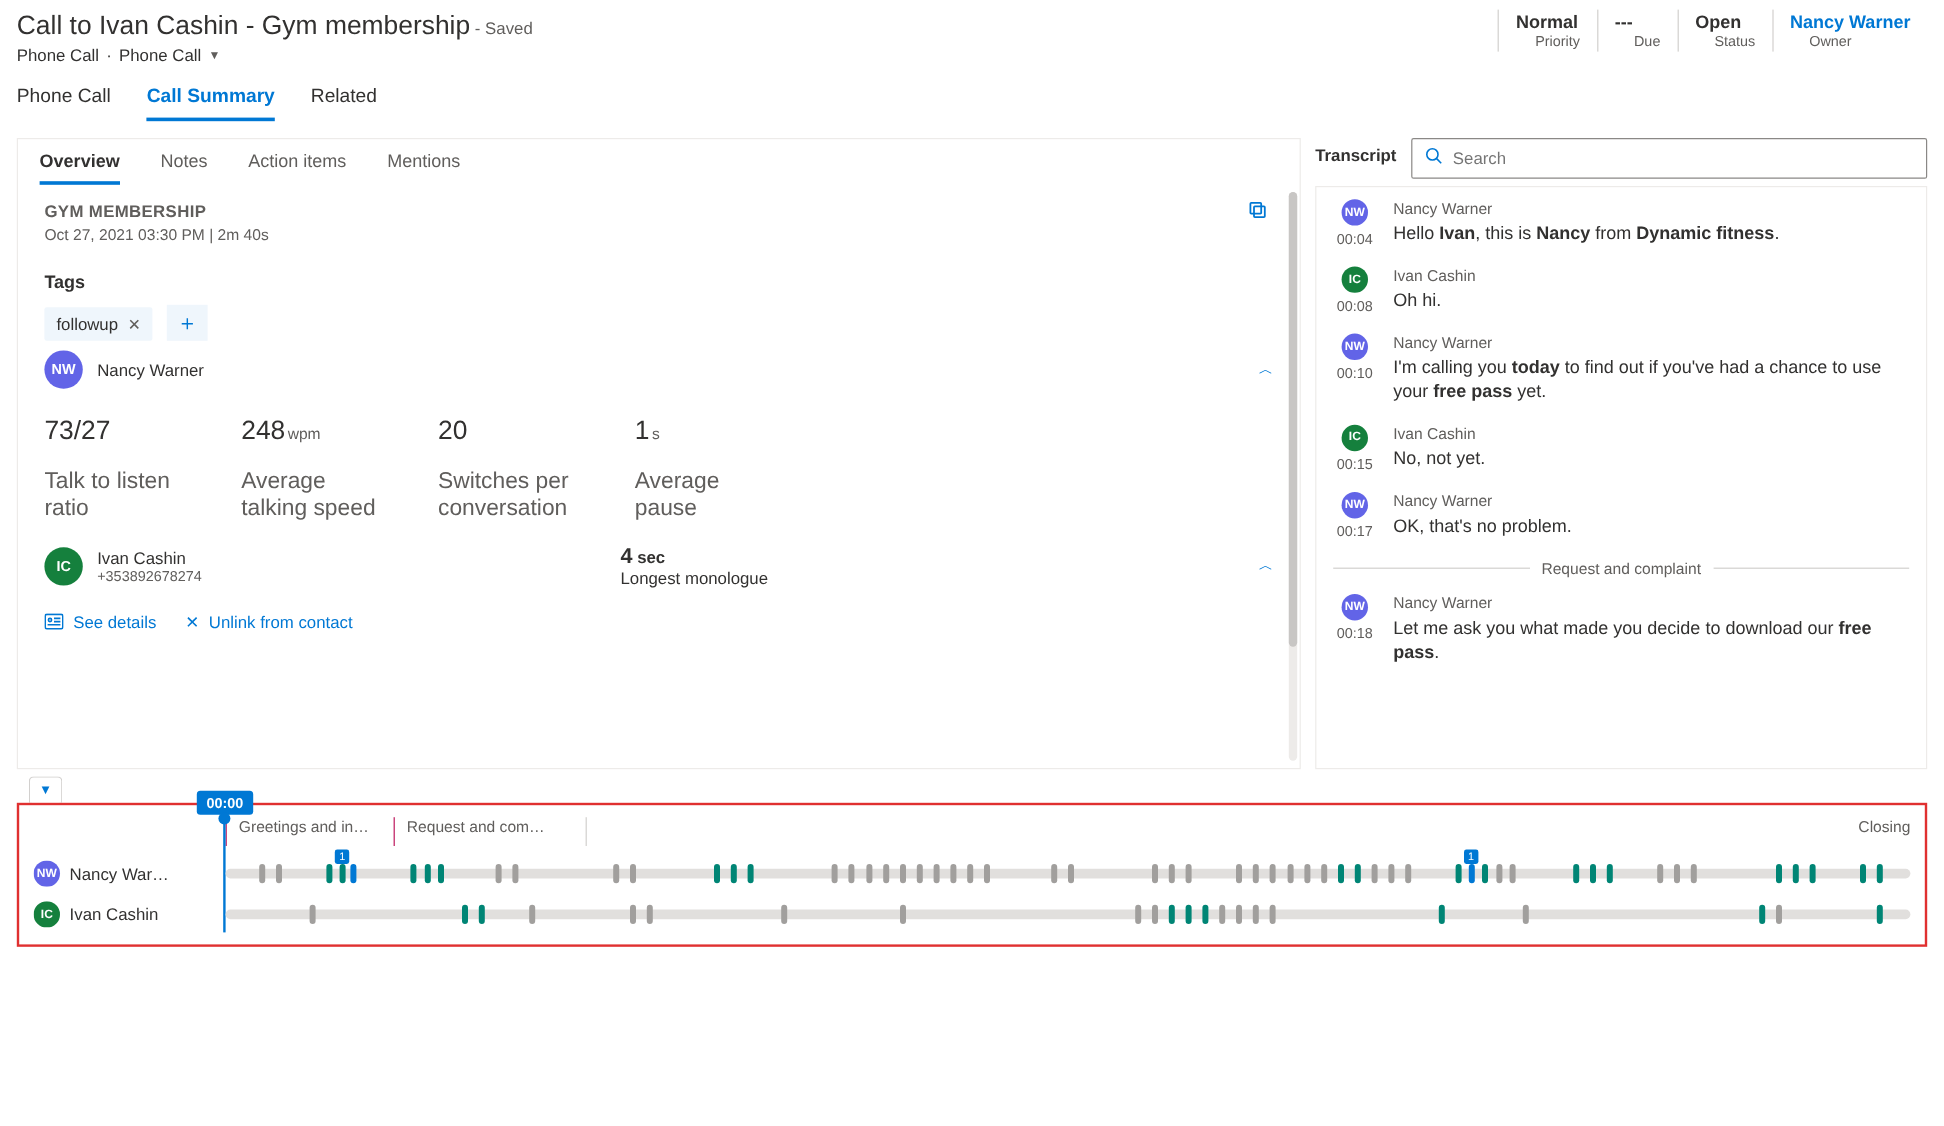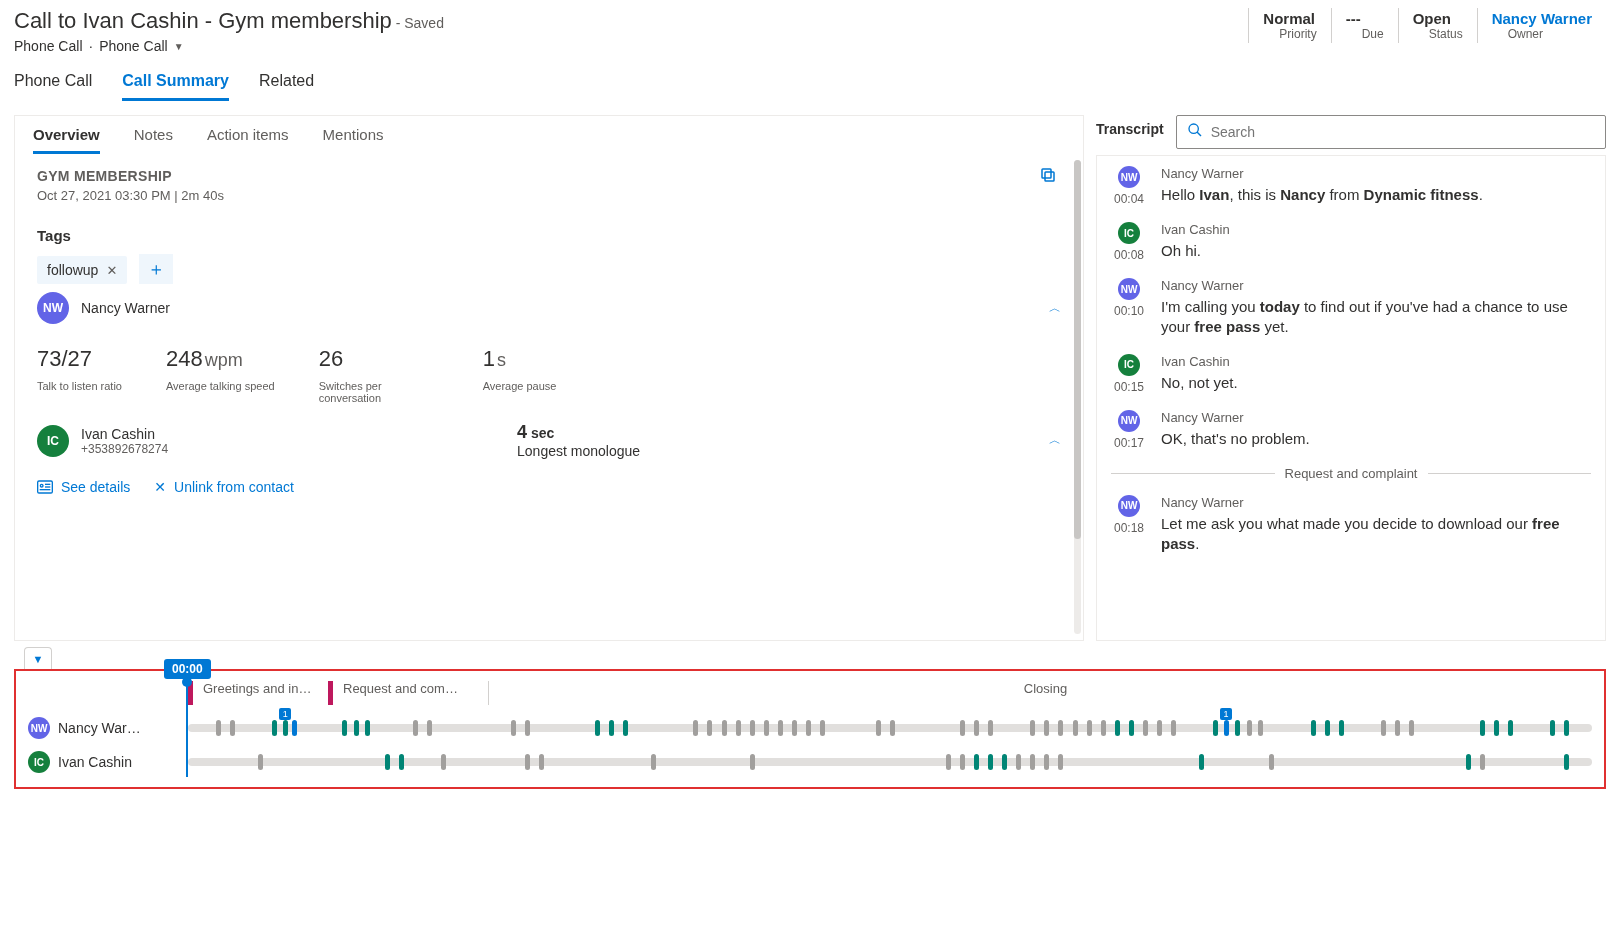--- a/index.html
+++ b/index.html
@@ -42,22 +42,22 @@
   .add-chip { display:inline-flex; align-items:center; justify-content:center; width:34px; height:30px; background:#eff6fc; color:#0078d4; font-size:18px; cursor:pointer; margin-left:8px;}
   .attendee-row { display:flex; align-items:center; justify-content:space-between; padding: 8px 0;}
   .attendee-left { display:flex; align-items:center; gap:12px;}
   .avatar { width:32px; height:32px; border-radius:50%; display:flex; align-items:center; justify-content:center; color:#fff; font-size:12px; font-weight:600;}
   .avatar.nw { background:#6264e7; }
   .avatar.ic { background:#15803d; }
   .avatar.sm { width:22px; height:22px; font-size:10px;}
   .chevup { color:#0078d4; cursor:pointer; font-size:12px;}
   .stats { display:flex; gap: 44px; margin-top: 14px; margin-bottom: 18px; flex-wrap: wrap;}
   .stat .big { font-size:22px; font-weight:400;}
-  .stat .unit { font-size:18px; color:#605e5c; margin-left:2px;}
-  .stat .cap { font-size:11px; color:#605e5c; margin-top:8px; max-width:120px;}
+  .stat .unit { font-size:13px; color:#605e5c; margin-left:2px;}
+  .stat .cap { font-size:19px; color:#605e5c; margin-top:19px; max-width:120px;}
   .attendee2 { display:flex; align-items:center; justify-content:space-between;}
   .att2-left { display:flex; align-items:center; gap:12px;}
   .att2-name { font-weight:400;}
   .att2-sub { font-size:12px; color:#605e5c;}
   .att2-stat { text-align:left; margin-right: 60px;}
   .att2-stat .big{font-size:18px; font-weight:700;}
   .actions { display:flex; gap:24px; margin-top:20px; color:#0078d4;}
   .actions .act { display:flex; align-items:center; gap:8px; cursor:pointer; font-size:14px;}
   .right-panel { width: 510px; display:flex; flex-direction:column;}
   .right-head { display:flex; align-items:center; gap:12px;}
@@ -74,21 +74,21 @@
   .t-row .content .txt b { font-weight:700;}
   .t-divider { display:flex; align-items:center; text-align:center; color:#605e5c; font-size:13px; margin: 6px 0 14px 0;}
   .t-divider::before, .t-divider::after { content:""; flex:1; border-top:1px solid #d2d0ce;}
   .t-divider span { padding:0 10px;}
   .expand-chip { width:28px; height:22px; border:1px solid #d2d0ce; border-bottom:none; border-radius:4px 4px 0 0; display:flex; align-items:center; justify-content:center; color:#0078d4; margin-left:24px; margin-top:6px; cursor:pointer; font-size:11px;}
   .timeline-wrap { border:2px solid #e03030; margin:0 14px 12px 14px; padding:10px 12px 14px 12px; position:relative;}
   .time-badge { position:absolute; left:148px; top:-12px; background:#0078d4; color:#fff; font-size:12px; font-weight:600; padding:3px 8px; border-radius:3px;}
   .play-line { position:absolute; left:170px; top:6px; bottom:10px; width:2px; background:#0078d4;}
   .play-line::before { content:""; position:absolute; left:-4px; top:0; width:10px; height:10px; border-radius:50%; background:#0078d4;}
   .segments { display:flex; height:24px; margin-left:160px; align-items:center;}
-  .seg { border-left:5px solid #be185d; height:100%; padding-left:10px; font-size:13px; color:#605e5c; white-space:nowrap; overflow:hidden; text-overflow:ellipsis;}
+  .seg { border-left:1px solid #be185d; height:100%; padding-left:10px; font-size:13px; color:#605e5c; white-space:nowrap; overflow:hidden; text-overflow:ellipsis;}
   .track-row { display:flex; align-items:center; gap:10px; margin-top:12px;}
   .track-label { width:150px; display:flex; align-items:center; gap:8px; font-size:14px; overflow:hidden;}
   .track-label span.name { white-space:nowrap; overflow:hidden; text-overflow:ellipsis;}
   .track { flex:1; height:8px; background:#e1dfdd; border-radius:4px; position:relative;}
   .tick { position:absolute; top:-4px; width:5px; height:16px; border-radius:3px;}
   .tick.g { background:#a19f9d;}
   .tick.t { background:#008575;}
   .tick.b { background:#0078d4;}
   .marker { position:absolute; top:-16px; width:12px; height:12px; background:#0078d4; color:#fff; font-size:9px; display:flex; align-items:center; justify-content:center; border-radius:2px;}
 </style>
@@ -170,21 +170,21 @@
       <div class="stats">
         <div class="stat">
           <div class="big">73/27</div>
           <div class="cap">Talk to listen ratio</div>
         </div>
         <div class="stat">
           <span class="big">248</span><span class="unit">wpm</span>
           <div class="cap">Average talking speed</div>
         </div>
         <div class="stat">
-          <div class="big">26</div>
+          <div class="big">20</div>
           <div class="cap">Switches per conversation</div>
         </div>
         <div class="stat">
           <span class="big">1</span><span class="unit">s</span>
           <div class="cap">Average pause</div>
         </div>
       </div>
 
       <div class="attendee2">
         <div class="att2-left">
@@ -302,21 +302,21 @@
   </div>
 </div>
 
 <div class="expand-chip">▼</div>
 <div class="timeline-wrap">
   <div class="time-badge">00:00</div>
   <div class="play-line"></div>
   <div class="segments">
     <div class="seg" style="width:140px;">Greetings and in…</div>
     <div class="seg" style="width:160px;">Request and com…</div>
-    <div class="seg" style="flex:1; text-align:center; border-left:1px solid #d2d0ce;">Closing</div>
+    <div class="seg" style="flex:1; text-align:right; border-left:1px solid #d2d0ce;">Closing</div>
   </div>
   <div class="track-row">
     <div class="track-label">
       <div class="avatar nw sm">NW</div>
       <span class="name">Nancy War…</span>
     </div>
     <div class="track" id="track1">
         <div class="tick g" style="left: 2%;"></div>
         <div class="tick g" style="left: 3%;"></div>
         <div class="tick t" style="left: 6%;"></div>

